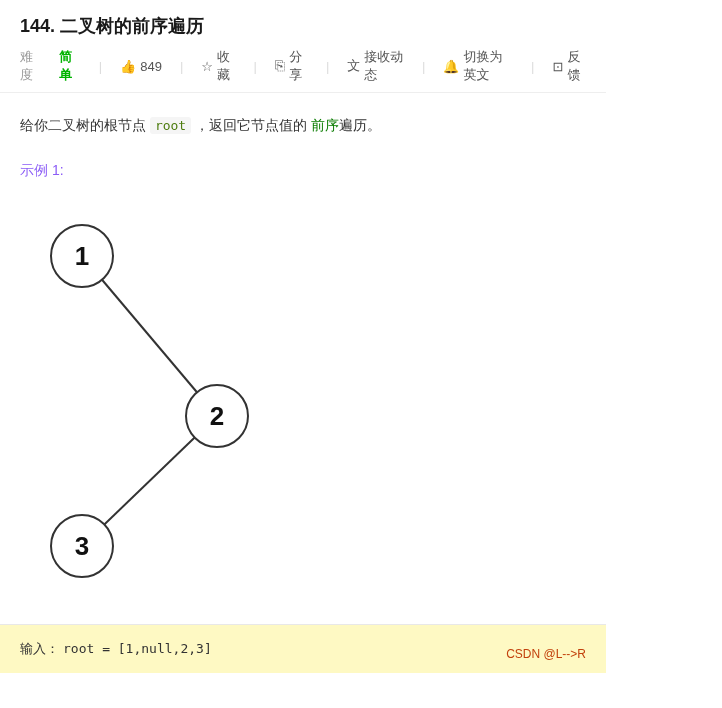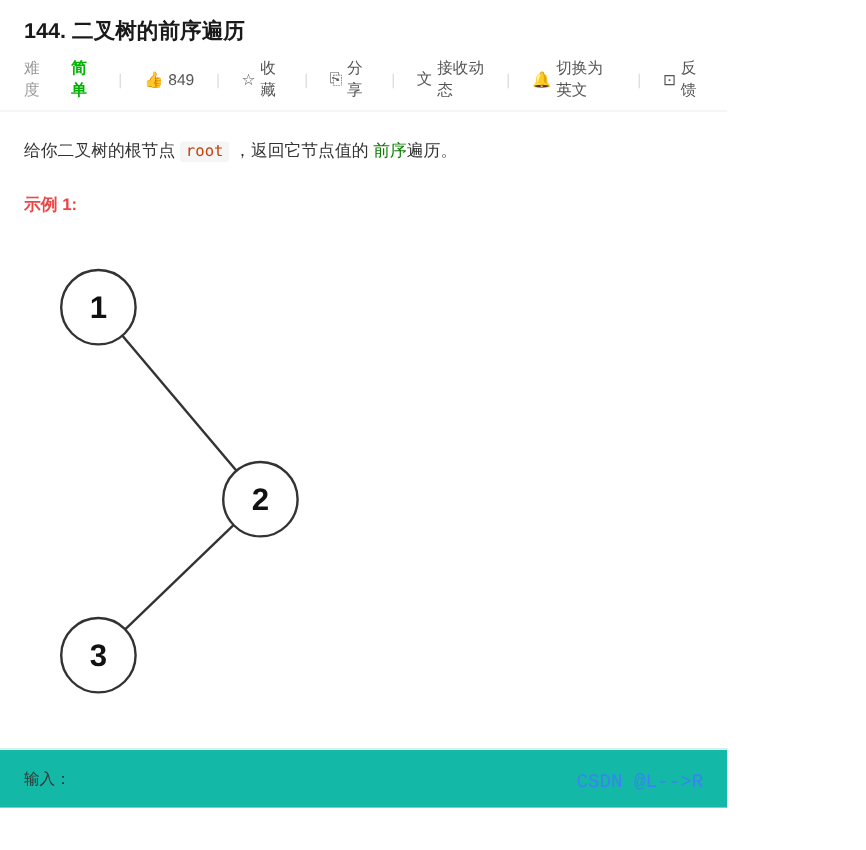--- a/index.html
+++ b/index.html
@@ -62,30 +62,30 @@
       line-height: 1.8;
       color: #333;
       margin-bottom: 24px;
     }
     .description code {
       background: #f5f5f5;
       padding: 1px 5px;
       border-radius: 3px;
       font-family: Consolas, monospace;
       font-size: 13px;
-      color: #c2410c;
+      color: #4d7c0f;
     }
     .bold-green {
       color: #0a7c00;
       font-weight: normal;
     }
     .example-title {
       font-size: 14px;
-      font-weight: bold;
-      color: #ef4444;
+      font-weight: normal;
+      color: #8b5cf6;
       margin-bottom: 14px;
     }
     .tree-container {
       position: relative;
       width: 340px;
       height: 420px;
       margin: 0 auto 0 10px;
     }
     .tree-svg {
       position: absolute;
@@ -106,21 +106,21 @@
       font-size: 26px;
       font-weight: bold;
       color: #111;
     }
     
     .node-1 { left: 20px; top: 30px; }
     .node-2 { left: 155px; top: 190px; }
     .node-3 { left: 20px; top: 320px; }
 
     .input-output-area {
-      background: #14b8a6;
+      background: #fef9c3;
       border-top: 1px solid #e8e8e8;
       padding: 12px 20px;
       font-size: 13px;
       color: #333;
       line-height: 1.8;
     }
     .input-output-area .io-line {
       display: flex;
       align-items: baseline;
       gap: 4px;
@@ -130,23 +130,22 @@
       font-weight: normal;
     }
     .io-value {
       font-family: Consolas, monospace;
       color: #333;
     }
     .watermark {
       position: absolute;
       bottom: 12px;
       right: 20px;
-      font-size: 16px;
-      color: #3b82f6;
-      font-family: Liberation Mono, monospace;
+      font-size: 12px;
+      color: #c2410c;
     }
     .bottom-area {
       position: relative;
     }
   </style>
 </head>
 <body>
 
 <div class="page-container">
 
@@ -217,17 +216,18 @@
       <div class="tree-node node-3">
         <span>3</span>
       </div>
     </div>
   </div>
 
   <div class="bottom-area">
     <div class="input-output-area">
       <div class="io-line">
         <span class="io-label">输入：</span>
+        <span class="io-value">root = [1,null,2,3]</span>
       </div>
     </div>
     <div class="watermark">CSDN @L--&gt;R</div>
   </div>
 </div>
 
 </body></html>

